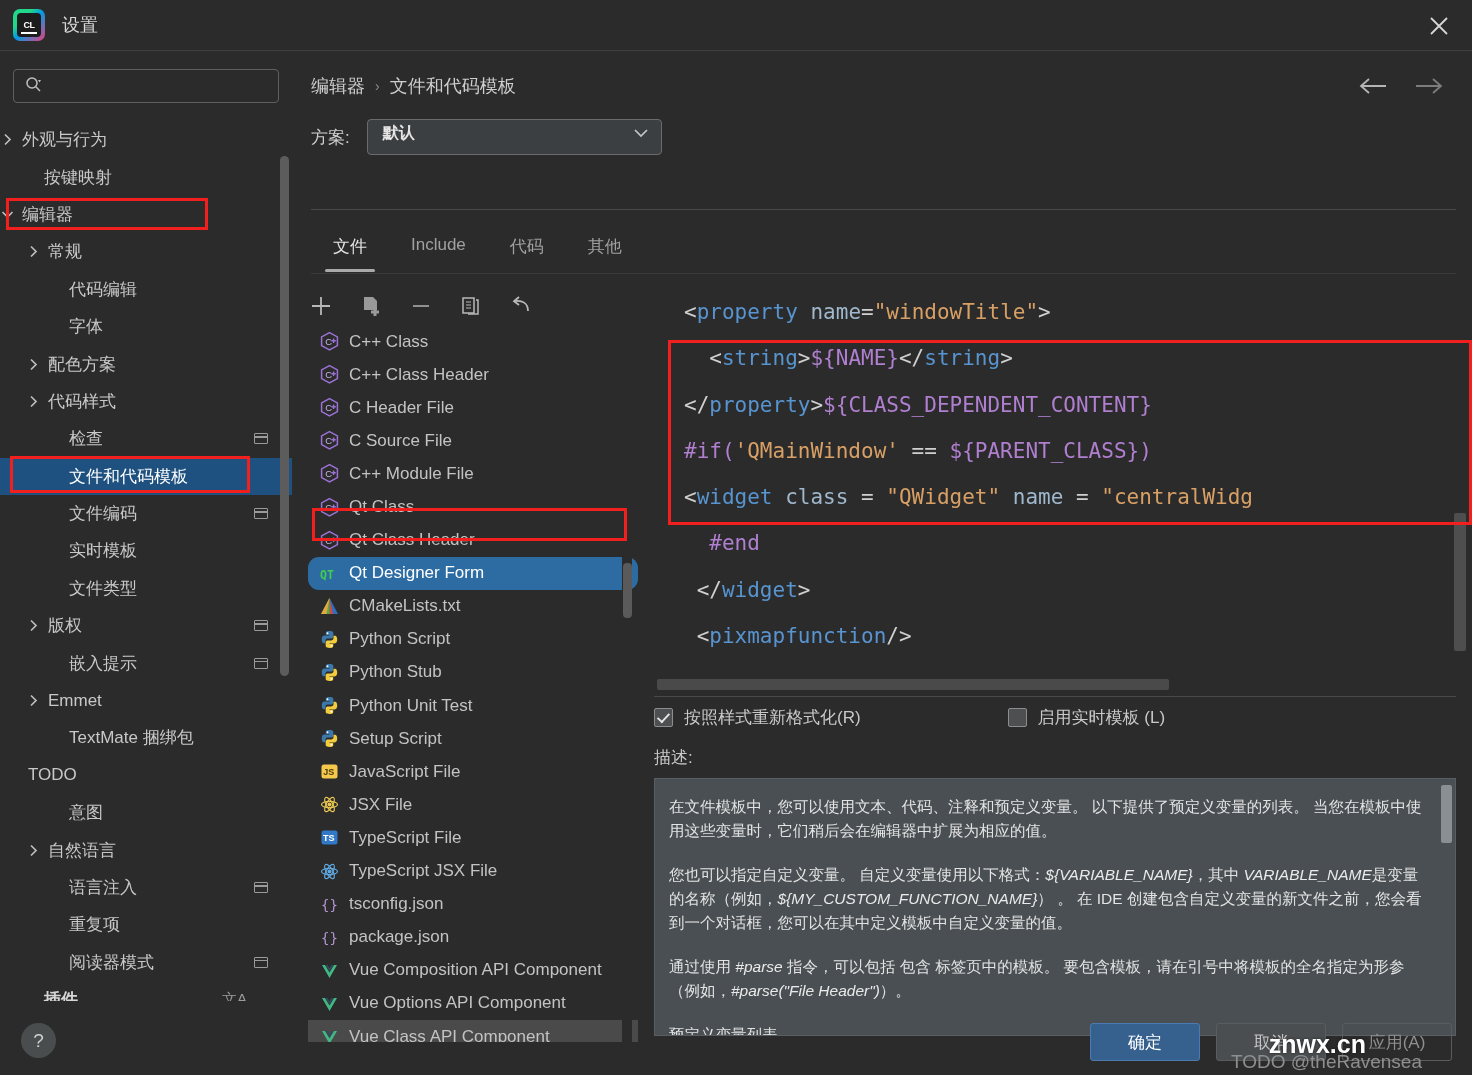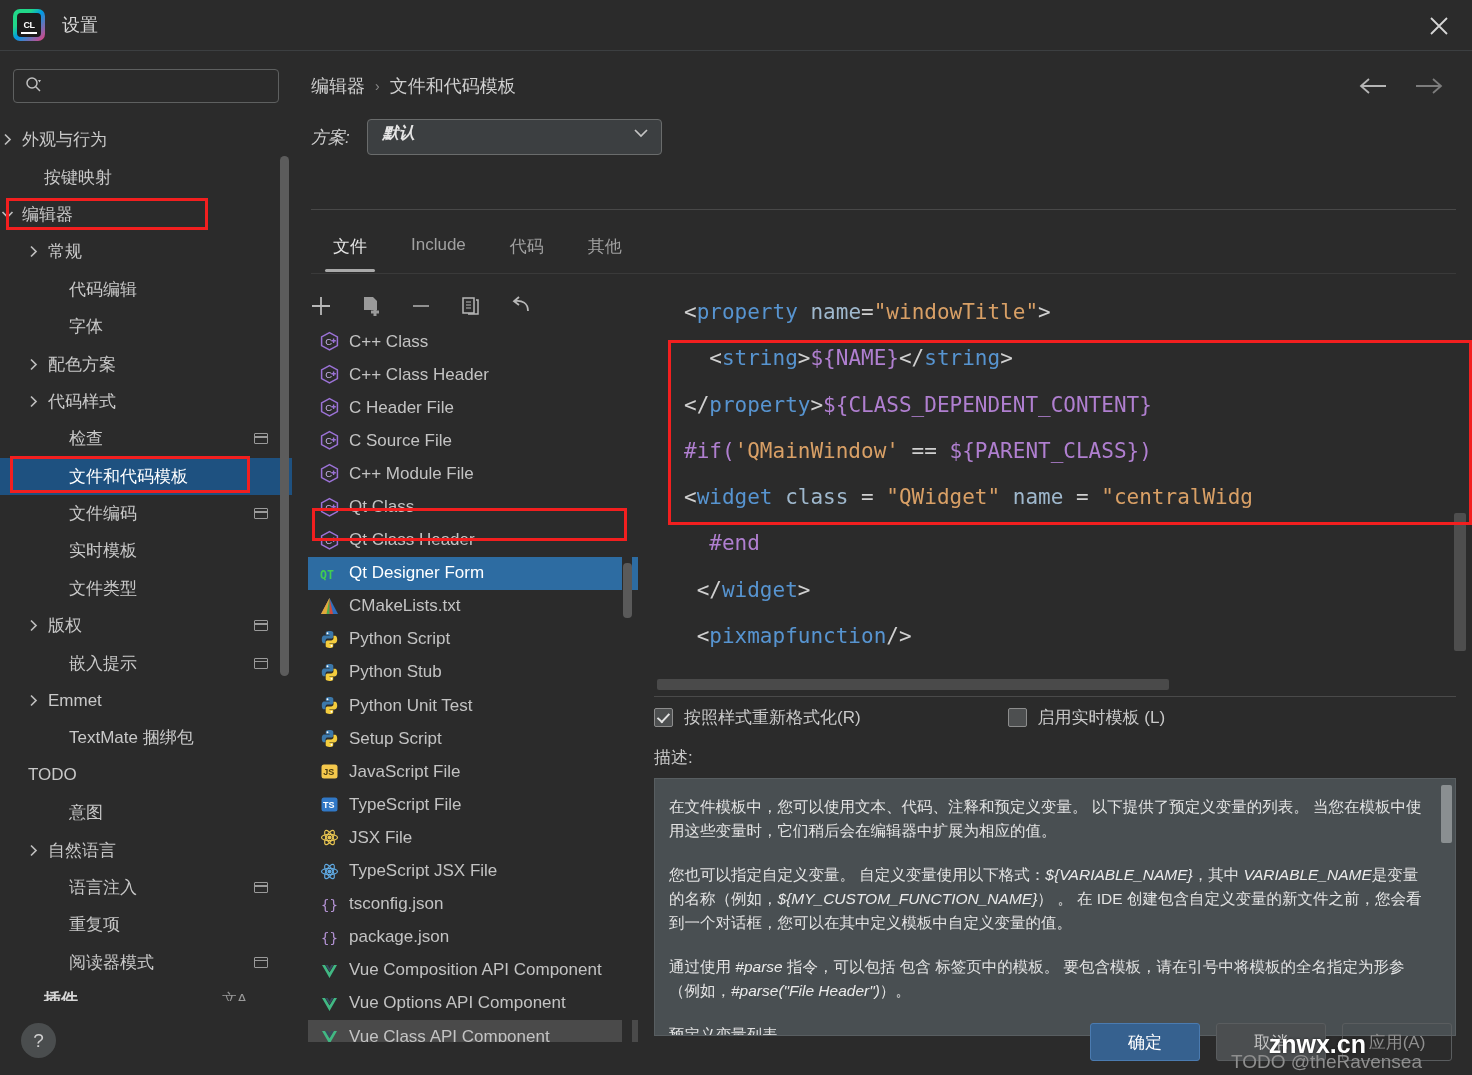--- a/index.html
+++ b/index.html
@@ -143,21 +143,21 @@
   }
   .breadcrumb .sep { color: #8a8a8a; font-size: 14px; }
   .nav-arrows {
     position: absolute; right: 28px; top: 26px;
     display: flex; gap: 26px;
   }
   .nav-arrow { cursor: pointer; }
 
   .scheme-row {
     position: absolute; left: 19px; top: 68px;
-    display: flex; align-items: center; font-style: italic;
+    display: flex; align-items: center;
   }
   .scheme-label { font-size: 17px; color: #cfcfcf; }
   .scheme-select {
     margin-left: 17px;
     width: 295px; height: 36px;
     border: 1px solid #6a6c6c; border-radius: 4px;
     background: #3c3f41;
     display: flex; align-items: center; justify-content: space-between;
     padding: 0 12px 8px 15px;
     cursor: pointer;
@@ -205,21 +205,21 @@
     background: #2b2b2b;
     overflow: hidden;
   }
   .tpl-item {
     height: 33.1px;
     display: flex; align-items: center;
     padding-left: 10px;
     font-size: 17px; color: #c3c3c3;
     cursor: pointer; white-space: nowrap;
   }
-  .tpl-item.selected { background: #2d6ca2; }
+  .tpl-item.selected { background: #2d6ca2; border-radius: 11px; }
   .tpl-item.selected .t-lbl { color: #ffffff; }
   .tpl-item.hovered { background: #4a4a4a; }
   .tpl-item .t-icon {
     width: 22px; height: 22px; margin-right: 9px;
     flex: 0 0 auto;
     display: flex; align-items: center; justify-content: center;
   }
   .tpl-scroll-track {
     position: absolute; left: 330px; top: 274px;
     width: 10px; height: 717px; background: #2b2b2b;
@@ -716,36 +716,36 @@
             <svg width="21" height="21" viewBox="0 0 21 21">
               <rect x="2.5" y="3.5" width="16" height="14" rx="2.5" fill="#f5c84c"></rect>
               <text x="4.2" y="14" font-family="Liberation Sans,sans-serif" font-size="9" font-weight="bold" fill="#4a3b10">JS</text>
             </svg>
           </span>
           <span class="t-lbl">JavaScript File</span>
         </div>
         <div class="tpl-item">
           <span class="t-icon">
             <svg width="21" height="21" viewBox="0 0 21 21">
-              <rect x="2.5" y="3.5" width="16" height="14" rx="2.5" fill="#3178c6"></rect>
-              <text x="4" y="14" font-family="Liberation Sans,sans-serif" font-size="9" font-weight="bold" fill="#ffffff">TS</text>
-            </svg>
-          </span>
-          <span class="t-lbl">TypeScript File</span>
-        </div>
-        <div class="tpl-item">
-          <span class="t-icon">
-            <svg width="21" height="21" viewBox="0 0 21 21">
               <circle cx="10.5" cy="10.5" r="2" fill="#e8c552"></circle>
               <ellipse cx="10.5" cy="10.5" rx="8" ry="3.2" stroke="#e8c552" stroke-width="1.2" fill="none"></ellipse>
               <ellipse cx="10.5" cy="10.5" rx="8" ry="3.2" stroke="#e8c552" stroke-width="1.2" fill="none" transform="rotate(60 10.5 10.5)"></ellipse>
               <ellipse cx="10.5" cy="10.5" rx="8" ry="3.2" stroke="#e8c552" stroke-width="1.2" fill="none" transform="rotate(120 10.5 10.5)"></ellipse>
             </svg>
           </span>
           <span class="t-lbl">JSX File</span>
+        </div>
+        <div class="tpl-item">
+          <span class="t-icon">
+            <svg width="21" height="21" viewBox="0 0 21 21">
+              <rect x="2.5" y="3.5" width="16" height="14" rx="2.5" fill="#3178c6"></rect>
+              <text x="4" y="14" font-family="Liberation Sans,sans-serif" font-size="9" font-weight="bold" fill="#ffffff">TS</text>
+            </svg>
+          </span>
+          <span class="t-lbl">TypeScript File</span>
         </div>
         <div class="tpl-item">
           <span class="t-icon">
             <svg width="21" height="21" viewBox="0 0 21 21">
               <circle cx="10.5" cy="10.5" r="2" fill="#5fa8e0"></circle>
               <ellipse cx="10.5" cy="10.5" rx="8" ry="3.2" stroke="#5fa8e0" stroke-width="1.2" fill="none"></ellipse>
               <ellipse cx="10.5" cy="10.5" rx="8" ry="3.2" stroke="#5fa8e0" stroke-width="1.2" fill="none" transform="rotate(60 10.5 10.5)"></ellipse>
               <ellipse cx="10.5" cy="10.5" rx="8" ry="3.2" stroke="#5fa8e0" stroke-width="1.2" fill="none" transform="rotate(120 10.5 10.5)"></ellipse>
             </svg>
           </span>

